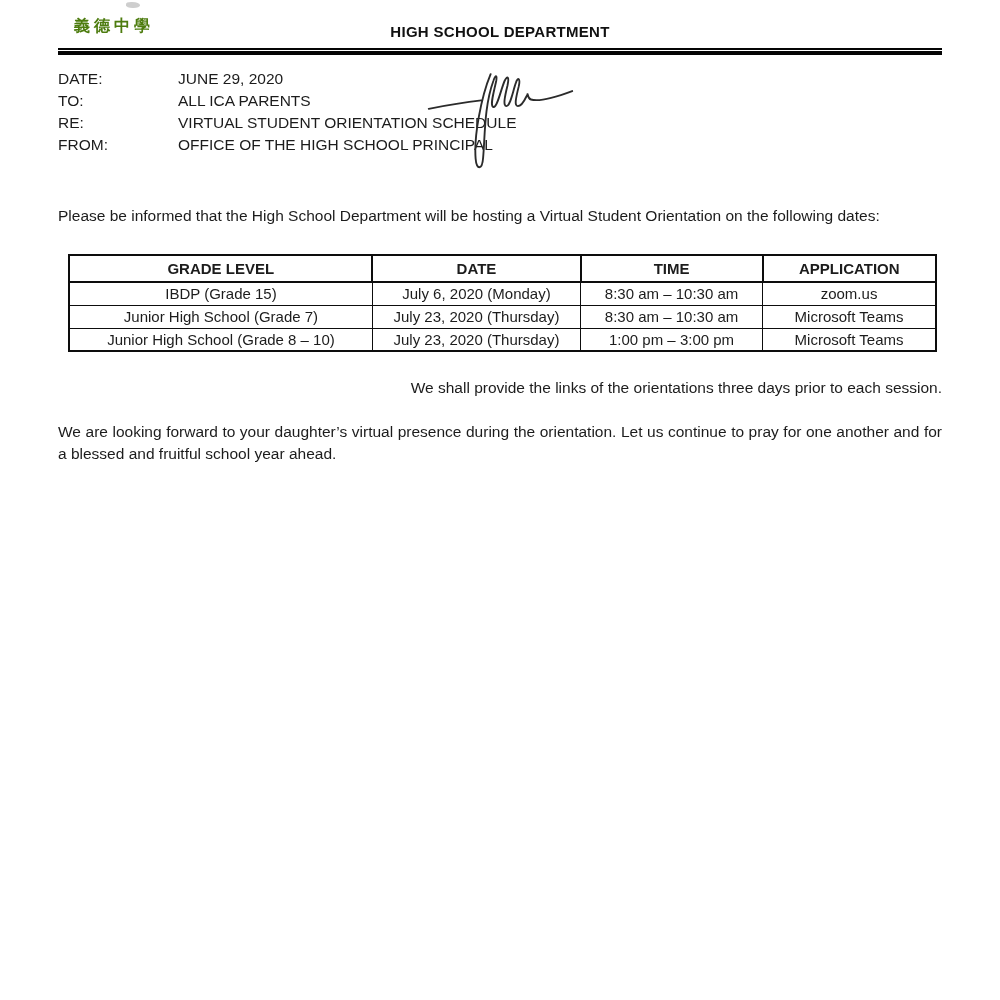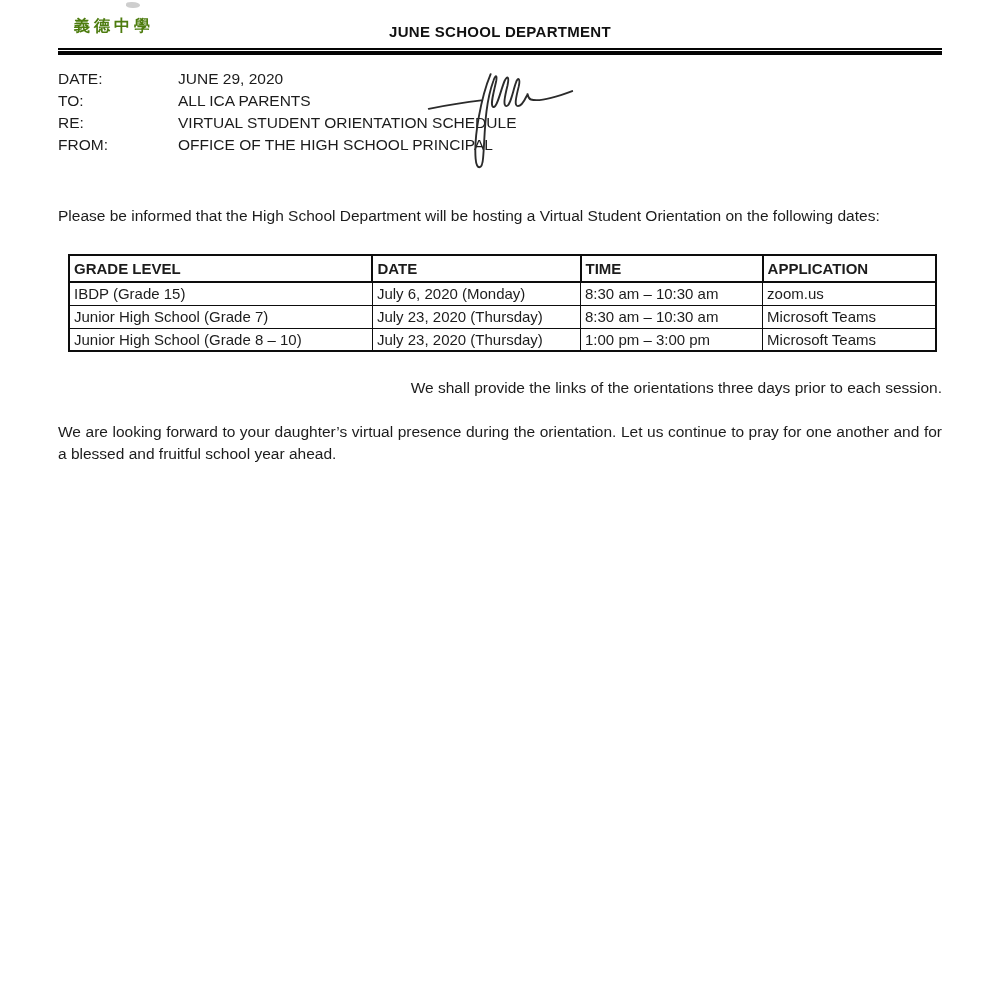--- a/index.html
+++ b/index.html
@@ -86,21 +86,21 @@
   .sched-table {
     margin-top: 27px;
     margin-left: 10px;
     width: 869px;
     border-collapse: collapse;
     table-layout: fixed;
     font-size: 15px;
   }
   .sched-table th, .sched-table td {
     border: 1.5px solid #0d0d0d;
-    text-align: left;
+    text-align: center;
     vertical-align: middle;
     padding: 0 4px;
     overflow: hidden;
     white-space: nowrap;
   }
   .sched-table th {
     height: 27px;
     font-size: 15px;
     font-weight: bold;
     border-width: 2px;
@@ -113,21 +113,21 @@
   .col-app   { width: 20%; }
 </style>
 </head>
 <body>
 
 <div class="page">
 
   <div class="header-row">
     <div class="scan-artifact"></div>
     <div class="logo">義德中學</div>
-    <div class="dept-title">JUNE SCHOOL DEPARTMENT</div>
+    <div class="dept-title">HIGH SCHOOL DEPARTMENT</div>
   </div>
   <div class="divider"></div>
   <div class="divider-bar"></div>
 
   <div class="memo">
     <div class="memo-row">
       <span class="memo-label">DATE:</span>
       <span class="memo-value">JUNE 29, 2020</span>
     </div>
     <div class="memo-row">

